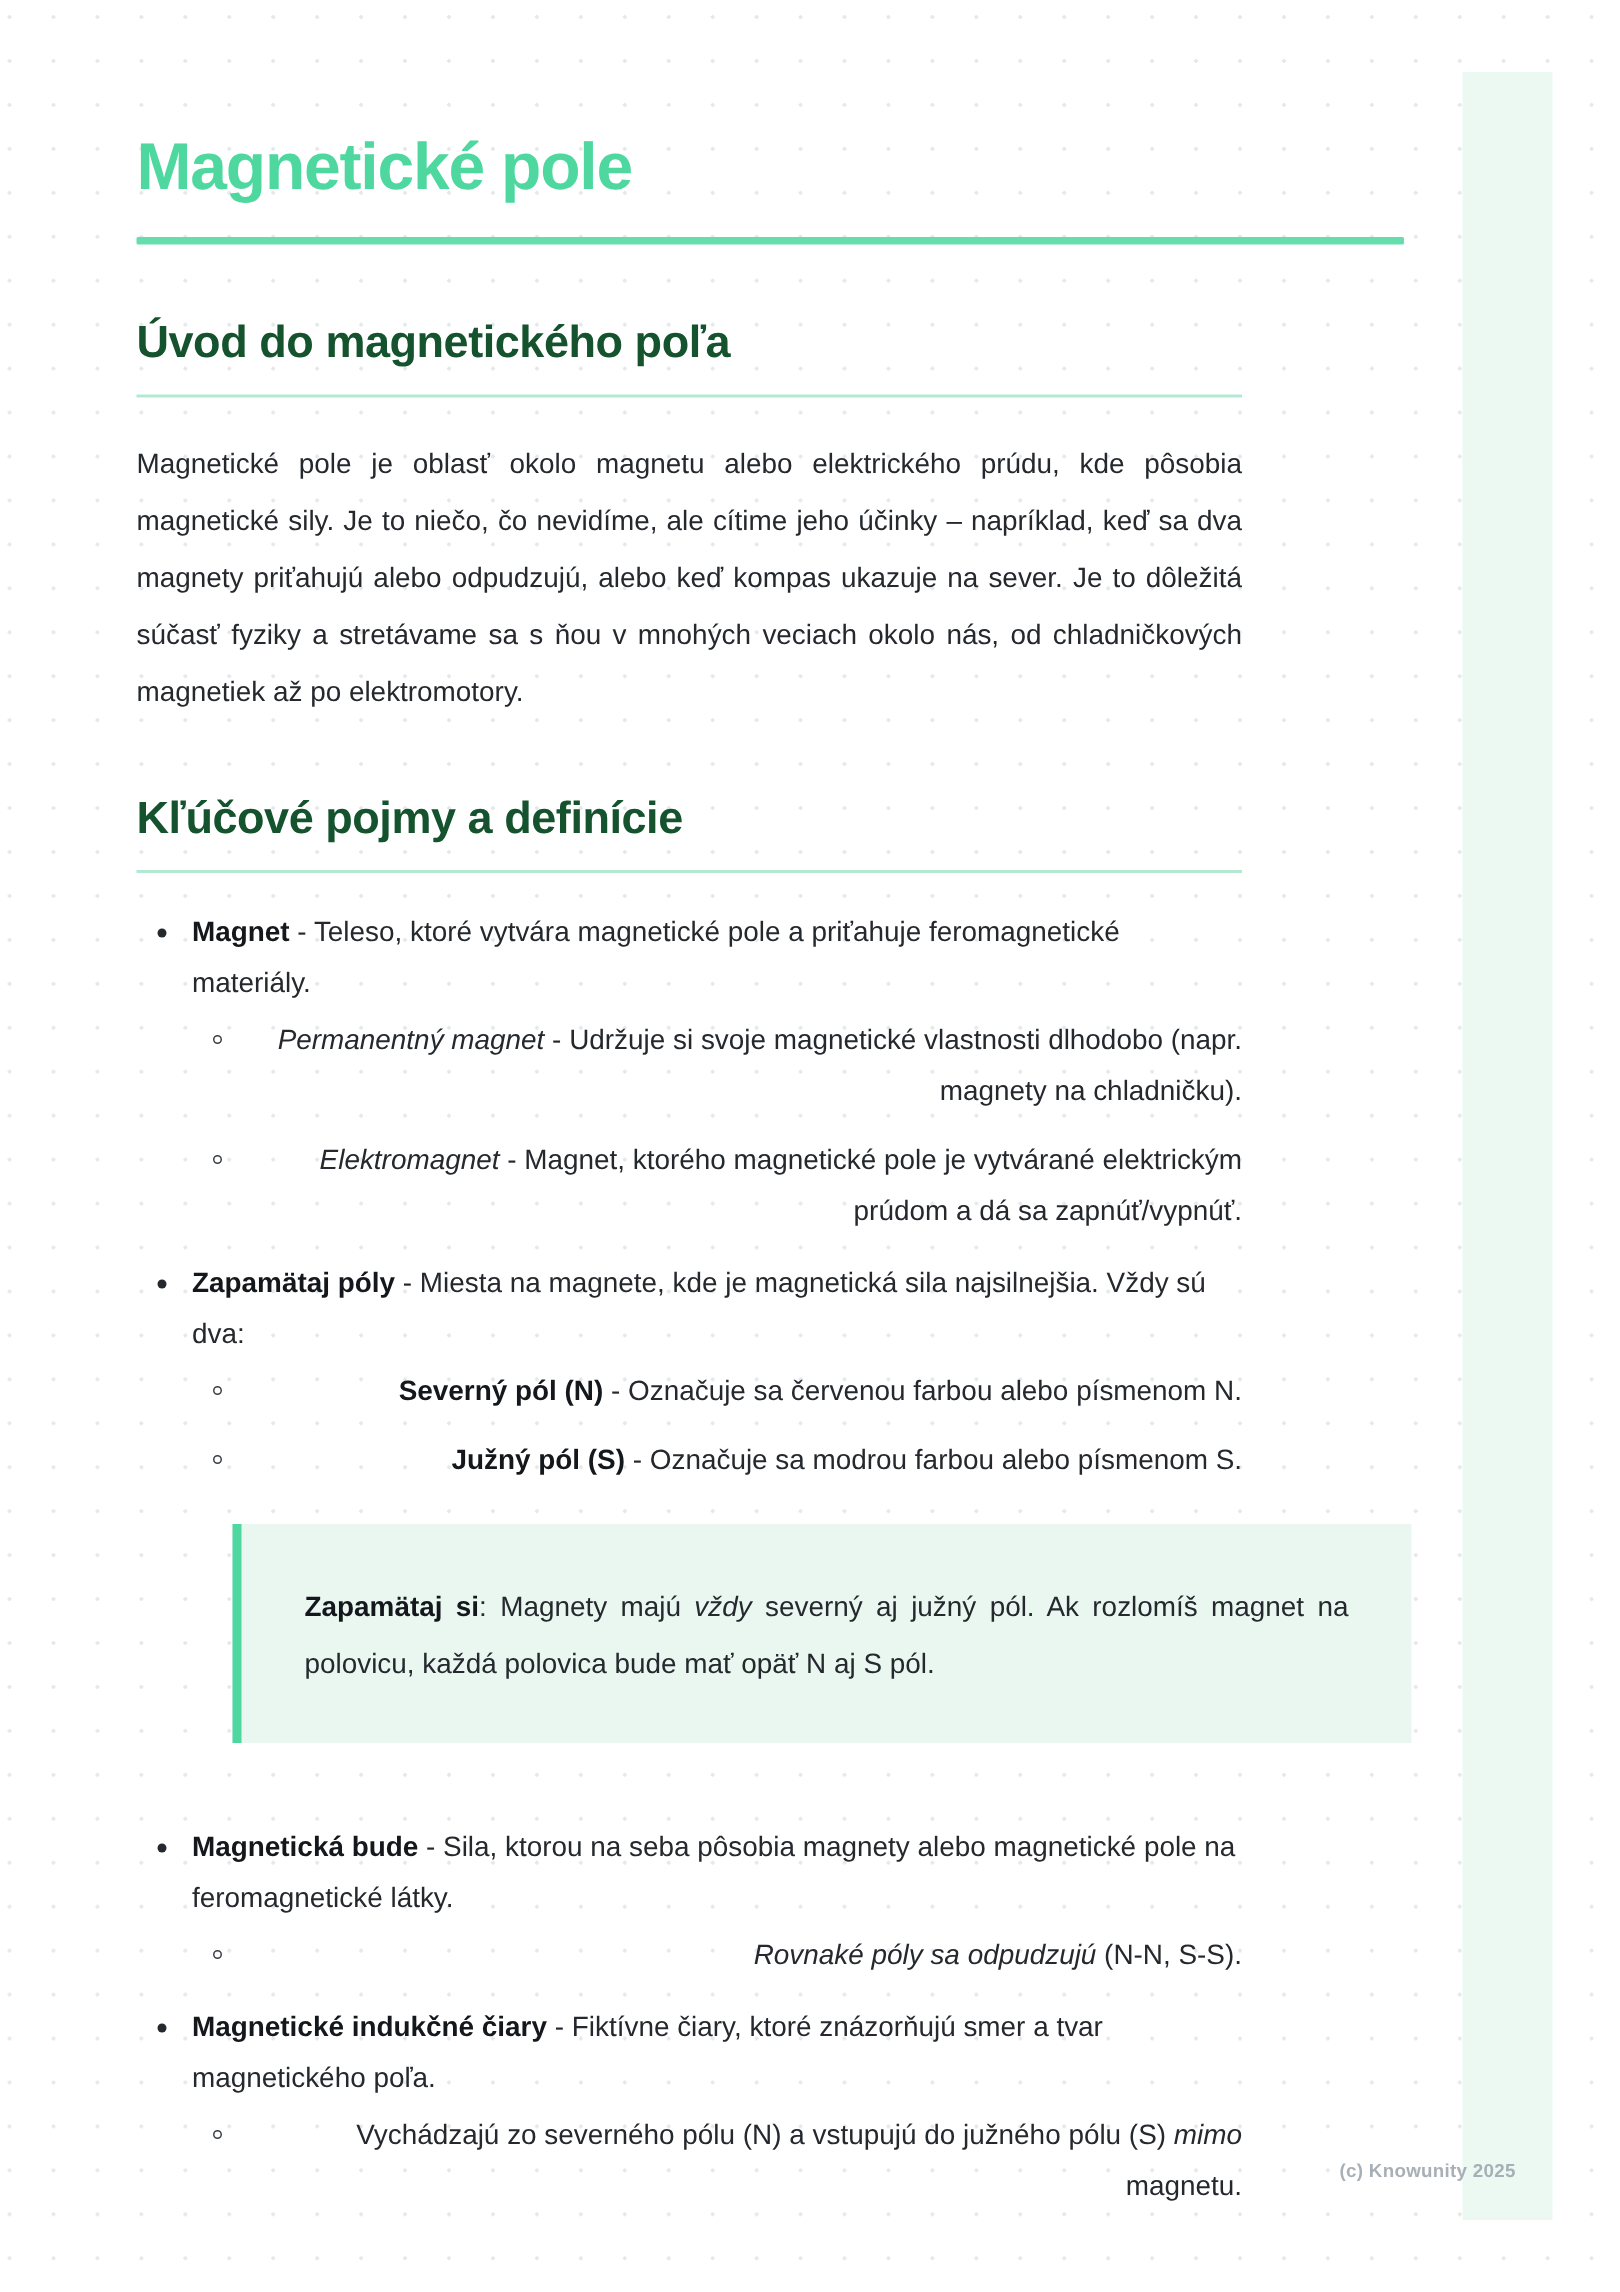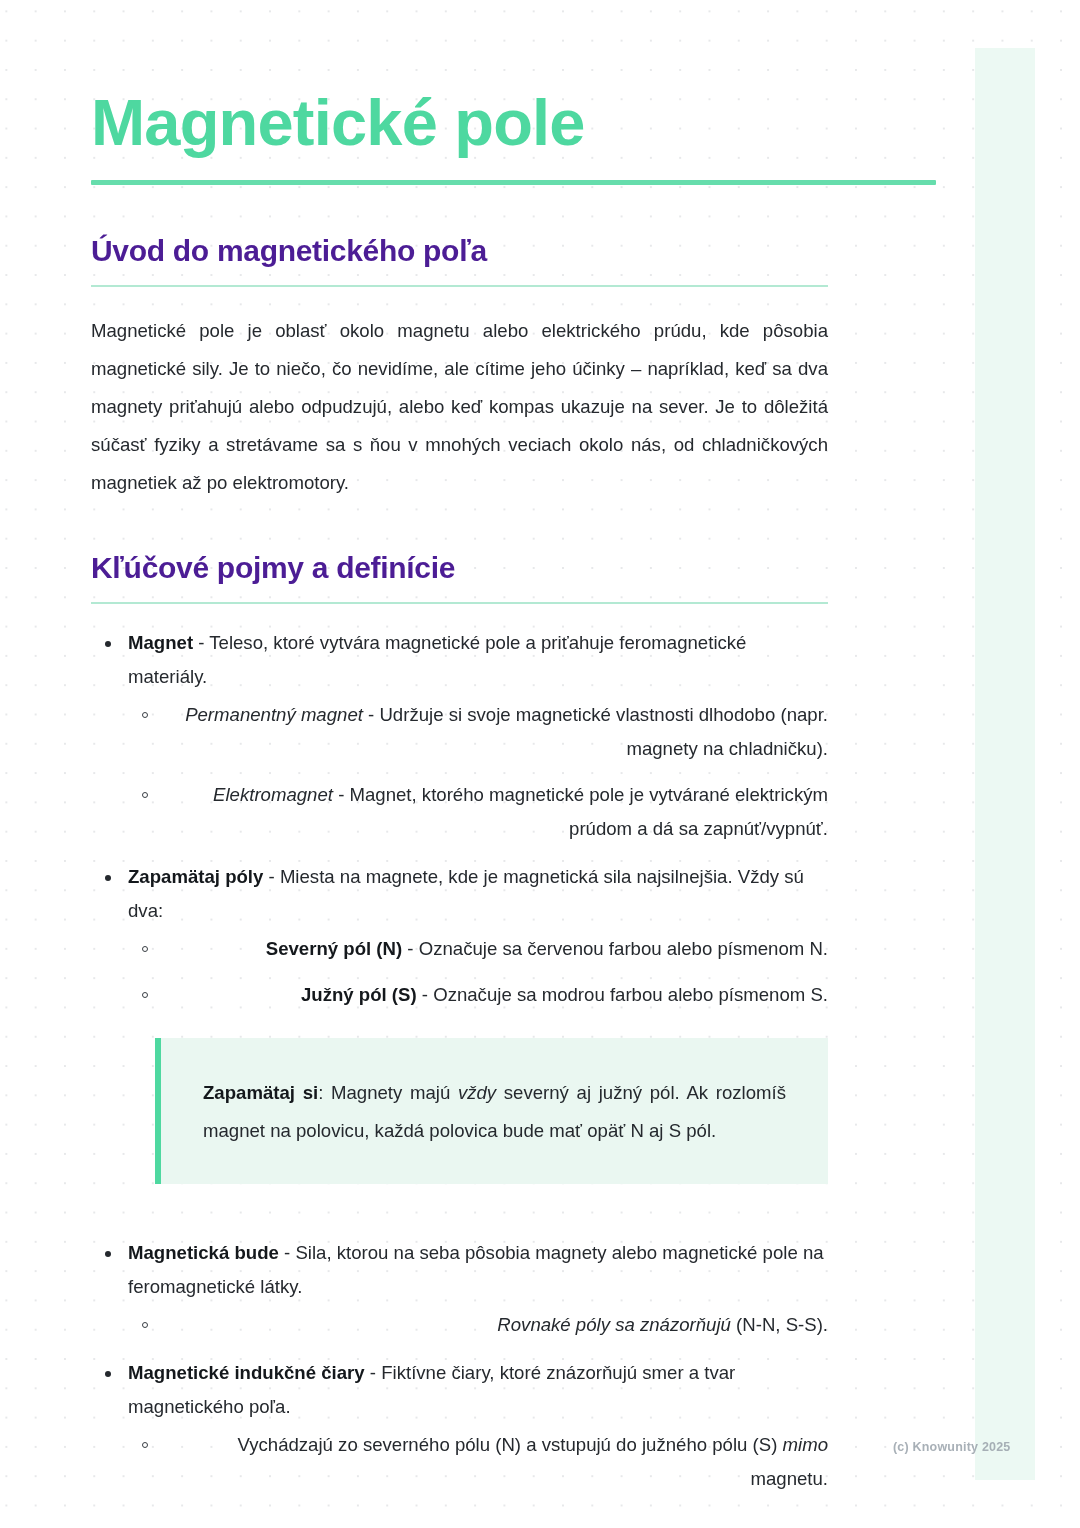--- a/index.html
+++ b/index.html
@@ -54,21 +54,21 @@
     position: absolute;
     left: 91px;
     top: 0;
     width: 737px;
   }
 
   
   .doc-title {
     margin: 0;
     padding-top: 88px;
-    font-size: 65px;
+    font-size: 44px;
     line-height: 1.08;
     font-weight: bold;
     letter-spacing: -0.8px;
     color: #4ed8a0;
   }
   .title-rule {
     margin-top: 22px;
     width: 845px;
     height: 5px;
     background: #66ddac;
@@ -76,21 +76,21 @@
   }
 
   
   h2.section-title {
     margin: 0;
     padding-top: 48px;
     font-size: 30px;
     line-height: 1.2;
     font-weight: bold;
     letter-spacing: -0.3px;
-    color: #4c1d95;
+    color: #14532d;
   }
   .section-rule {
     margin-top: 16px;
     width: 737px;
     height: 2px;
     background: #b3e9d3;
   }
 
   
   p.body-text {
@@ -155,21 +155,21 @@
     background: transparent;
     box-sizing: border-box;
   }
 
   b, strong { font-weight: bold; color: #14181c; }
   i, em { font-style: italic; }
 
   
   .callout {
     margin: 26px 0 30px 64px;
-    width: 673px;
+    width: 786px;
     box-sizing: border-box;
     background: #eaf7f1;
     border-left: 6px solid #4ed8a0;
     padding: 36px 42px 34px 42px;
   }
   .callout p {
     margin: 0;
     font-size: 18.6px;
     line-height: 38px;
     color: #25292e;
@@ -240,21 +240,21 @@
     <div class="callout">
       <p><b>Zapamätaj si</b><span>: Magnety majú </span><i>vždy</i><span> severný aj južný pól. Ak rozlomíš magnet na polovicu, každá polovica bude mať opäť N aj S pól.</span></p>
     </div>
 
     <ul class="lvl1">
 
       <li class="item1">
         <b>Magnetická bude</b><span> - Sila, ktorou na seba pôsobia magnety alebo magnetické pole na feromagnetické látky.</span>
         <ul class="lvl2">
           <li class="item2">
-            <i>Rovnaké póly sa znázorňujú</i><span> (N-N, S-S).</span>
+            <i>Rovnaké póly sa odpudzujú</i><span> (N-N, S-S).</span>
           </li>
         </ul>
       </li>
 
       <li class="item1">
         <b>Magnetické indukčné čiary</b><span> - Fiktívne čiary, ktoré znázorňujú smer a tvar magnetického poľa.</span>
         <ul class="lvl2">
           <li class="item2">
             <span>Vychádzajú zo severného pólu (N) a vstupujú do južného pólu (S) </span><i>mimo</i><span> magnetu.</span>
           </li>

